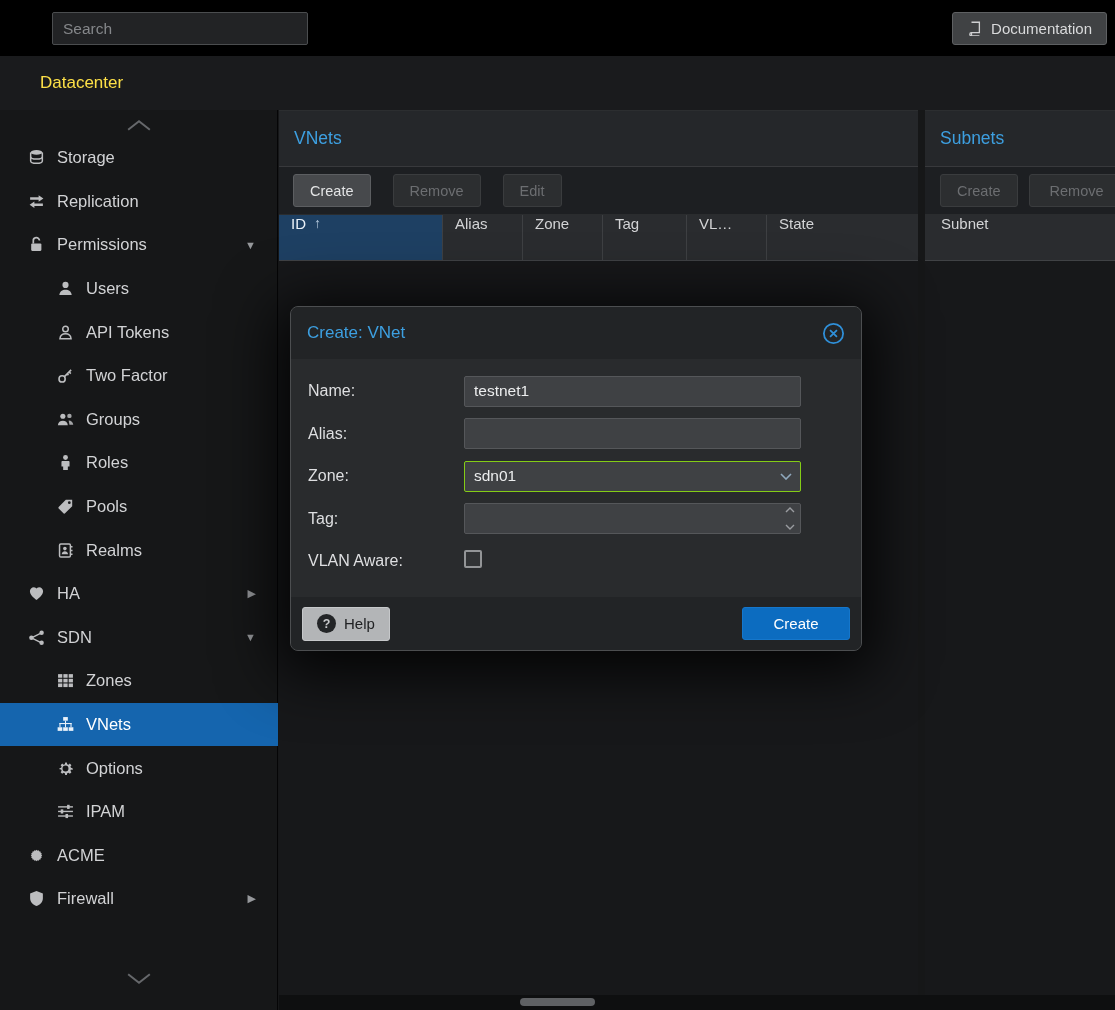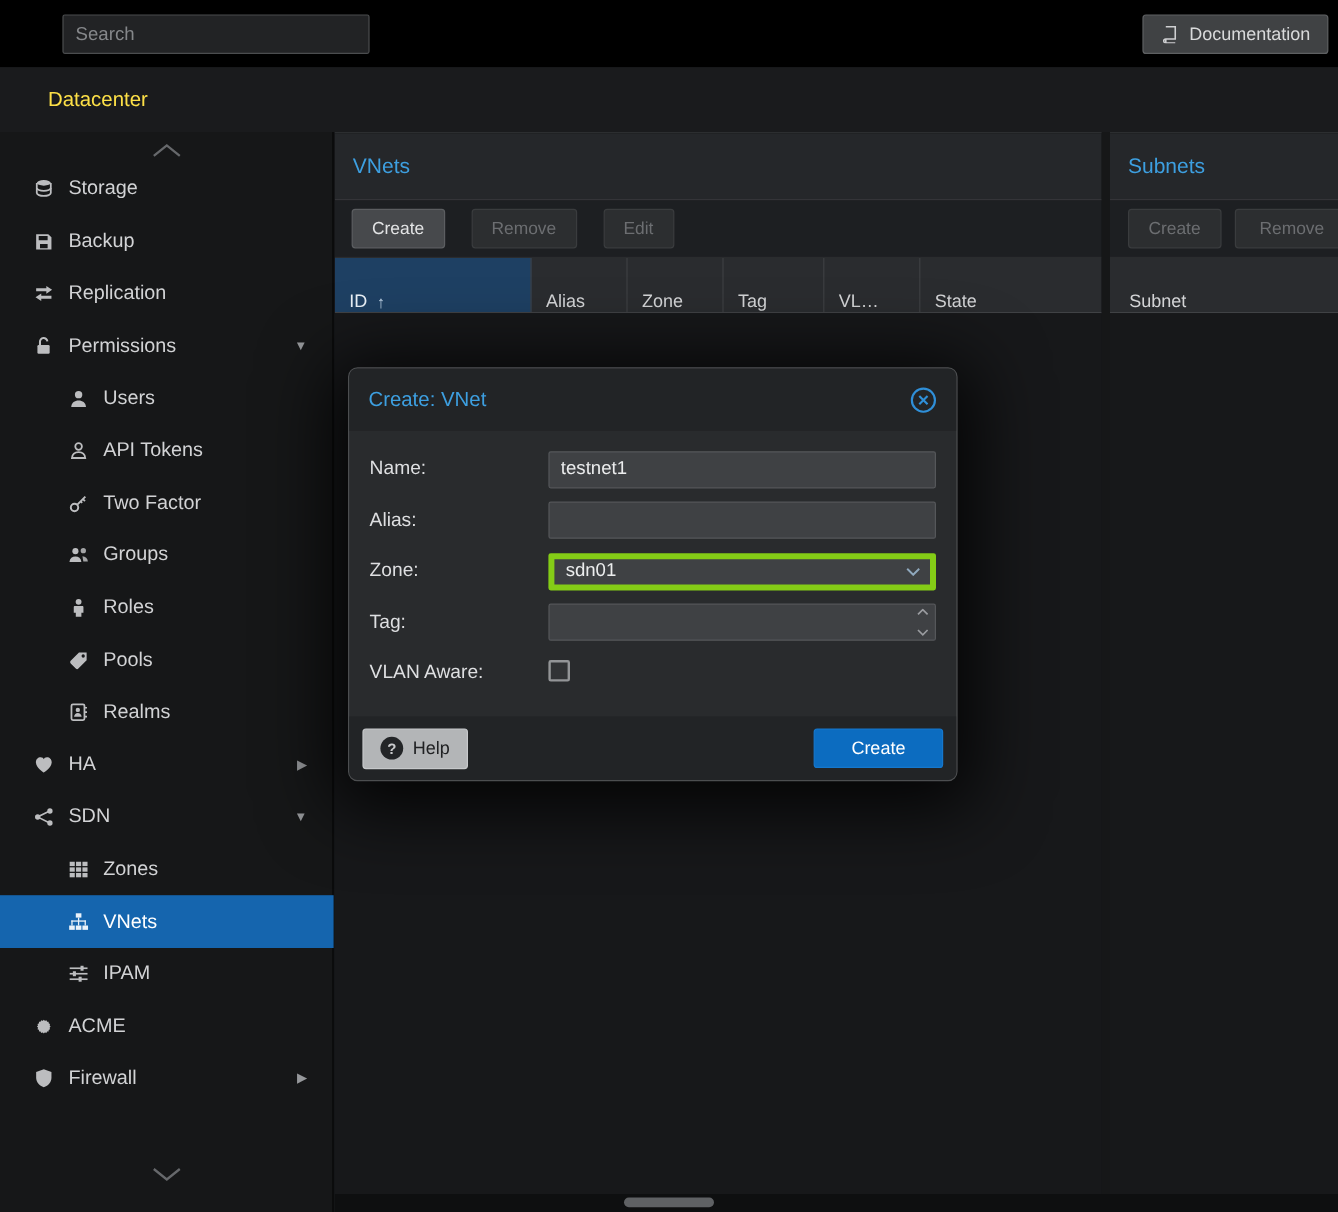--- a/index.html
+++ b/index.html
@@ -60,50 +60,50 @@
   .p-title { color:#3d9fe0; font-size:17.5px; }
   .p-toolbar { height:48px; background:#1d1f22; border-bottom:1px solid #2a2c2e;
             display:flex; align-items:center; gap:22px; padding-left:14px; }
   .panel-sub .p-toolbar { gap:11px; padding-left:15px; }
   .btn { height:33px; padding:0 16px; font-size:14.5px; border-radius:3px;
             display:inline-flex; align-items:center; justify-content:center;
             white-space:nowrap; cursor:pointer; }
   .btn.en  { background:#47494c; border:1px solid #5c5e61; color:#e3e4e5; }
   .btn.dis { background:#2c2e30; border:1px solid #3a3c3e; color:#6c6e71; cursor:default; }
   .thead { height:46px; background:#2a2c2f; border-bottom:1px solid #404245; display:flex; }
-  .th { display:flex; align-items:flex-end; padding-left:12px; font-size:15px;
+  .th { display:flex; align-items:flex-start; padding-left:12px; font-size:15px;
             color:#d3d4d6; border-right:1px solid #3e4043; cursor:pointer; }
   .th.id { width:164px; background:#1e4063; color:#eaf1f8; }
   .th.c80 { width:80px; } .th.c84 { width:84px; }
   .th.last { flex:1; border-right:none; }
   .sort { margin-left:8px; color:#b9cde0; font-size:14px; }
   .tbody { background:#17181a; height:100%; }
 
   
   .bstrip { position:absolute; left:279px; top:995px; width:836px; height:15px; background:#0e0f10; }
   .hthumb { position:absolute; left:241px; top:3px; width:75px; height:8px;
             background:#5f6164; border-radius:4px; cursor:pointer; }
 
   
-  .dialog { position:absolute; left:290px; top:306px; width:508px; height:345px;
+  .dialog { position:absolute; left:290px; top:306px; width:572px; height:345px;
             background:#292b2d; border:1px solid #4c4e50; border-radius:8px;
             box-shadow:0 10px 60px 12px rgba(0,0,0,0.85);
             z-index:20; overflow:hidden; display:flex; flex-direction:column; }
   .dlg-head { height:52px; background:#222426; display:flex; align-items:center;
             padding:0 16px; flex:0 0 52px; }
   .dlg-title { color:#3d9fe0; font-size:17px; flex:1; }
   .dlg-close { width:23px; height:23px; color:#2f8fd8; cursor:pointer; }
   .dlg-body { flex:1; padding:11px 17px 0; }
   .frow { display:flex; align-items:center; height:42.5px; }
   .flabel { width:156px; font-size:16px; color:#dedfe1; }
   .fctrl { width:337px; position:relative;border-radius:13px; }
   .txt { width:100%; height:31px; background:#3f4144; border:1px solid #55575a;
             border-radius:2px; color:#ecedee; font-size:15.5px; padding:0 9px;
             outline:none; font-family:inherit; }
-  .selectbox { height:31px; background:#3f4144; border:5px solid #84cc16;
+  .selectbox { height:31px; background:#3f4144; border:1px solid #84cc16;
             border-radius:2px; display:flex; align-items:center; padding:0 9px;
             color:#ecedee; font-size:15.5px; position:relative; cursor:pointer; }
   .selectbox .chev { position:absolute; right:8px; color:#8fa8bd; }
   .spin { position:absolute; right:6px; top:4px; bottom:4px; display:flex;
             flex-direction:column; justify-content:space-between; color:#9a9ca0; cursor:pointer; }
   .checkbox { width:18px; height:18px; background:#313335; border:2px solid #939597;
             border-radius:2px; display:inline-block; cursor:pointer; }
   .dlg-foot { height:53px; background:#222426; flex:0 0 53px; display:flex;
             align-items:center; justify-content:space-between; padding:0 11px; }
   .help-btn { height:34px; background:#b3b5b7; border:1px solid #c6c8ca;
@@ -149,28 +149,20 @@
       <span class="icn">
         <svg viewBox="0 0 16 16">
             <ellipse cx="8" cy="3.2" rx="5.5" ry="2.2" fill="currentColor"></ellipse>
             <path d="M2.5 3.2v4c0 1.2 2.5 2.2 5.5 2.2s5.5-1 5.5-2.2v-4" fill="none" stroke="currentColor" stroke-width="1.4"></path>
             <path d="M2.5 7.2v4c0 1.2 2.5 2.2 5.5 2.2s5.5-1 5.5-2.2v-4" fill="none" stroke="currentColor" stroke-width="1.4"></path>
           </svg>
       </span>
       <span class="lbl">Storage</span>
     </div>
 
-    <div class="si l0">
-      <span class="icn">
-        <svg viewBox="0 0 16 16" fill="currentColor">
-            <path fill-rule="evenodd" d="M2 2h9.5L14 4.5V14H2zm2 1.5v3.2h7V3.5zm1 6.3h6V13H5z"></path>
-          </svg>
-      </span>
-      <span class="lbl">Backup</span>
-    </div>
 
     <div class="si l0">
       <span class="icn">
         <svg viewBox="0 0 16 16" fill="currentColor">
             <path d="M2 4h8V2.2L14.5 5.2 10 8.2V6.4H2z"></path>
             <path d="M14 9.8H6V8L1.5 11 6 14v-1.8h8z"></path>
           </svg>
       </span>
       <span class="lbl">Replication</span>
     </div>
@@ -310,20 +302,28 @@
             <rect x="7.5" y="4.4" width="1" height="2.6"></rect>
             <rect x="2.3" y="6.6" width="11.4" height="1"></rect>
             <rect x="2.3" y="6.6" width="1" height="4"></rect>
             <rect x="12.7" y="6.6" width="1" height="4"></rect>
             <rect x="7.5" y="6.6" width="1" height="4"></rect>
           </svg>
       </span>
       <span class="lbl">VNets</span>
     </div>
 
+    <div class="si l1">
+      <span class="icn">
+        <svg viewBox="0 0 16 16" fill="currentColor">
+            <path fill-rule="evenodd" d="M8 5.2a2.8 2.8 0 1 0 0 5.6 2.8 2.8 0 0 0 0-5.6zm6.7 4.1-1.6-.3a5 5 0 0 1-.5 1.2l1 1.3-1.5 1.5-1.3-1a5 5 0 0 1-1.2.5l-.3 1.6H7.7l-.3-1.6a5 5 0 0 1-1.2-.5l-1.3 1-1.5-1.5 1-1.3a5 5 0 0 1-.5-1.2l-1.6-.3V7.7l1.6-.3a5 5 0 0 1 .5-1.2l-1-1.3 1.5-1.5 1.3 1a5 5 0 0 1 1.2-.5l.3-1.6h1.6l.3 1.6a5 5 0 0 1 1.2.5l1.3-1 1.5 1.5-1 1.3a5 5 0 0 1 .5 1.2l1.6.3z"></path>
+          </svg>
+      </span>
+      <span class="lbl">Options</span>
+    </div>
 
     <div class="si l1">
       <span class="icn">
         <svg viewBox="0 0 16 16" fill="currentColor">
             <rect x="1" y="3" width="14" height="1.3"></rect>
             <rect x="9.5" y="1.7" width="2.4" height="3.9"></rect>
             <rect x="1" y="7.3" width="14" height="1.3"></rect>
             <rect x="3.5" y="6" width="2.4" height="3.9"></rect>
             <rect x="1" y="11.6" width="14" height="1.3"></rect>
             <rect x="8" y="10.3" width="2.4" height="3.9"></rect>

